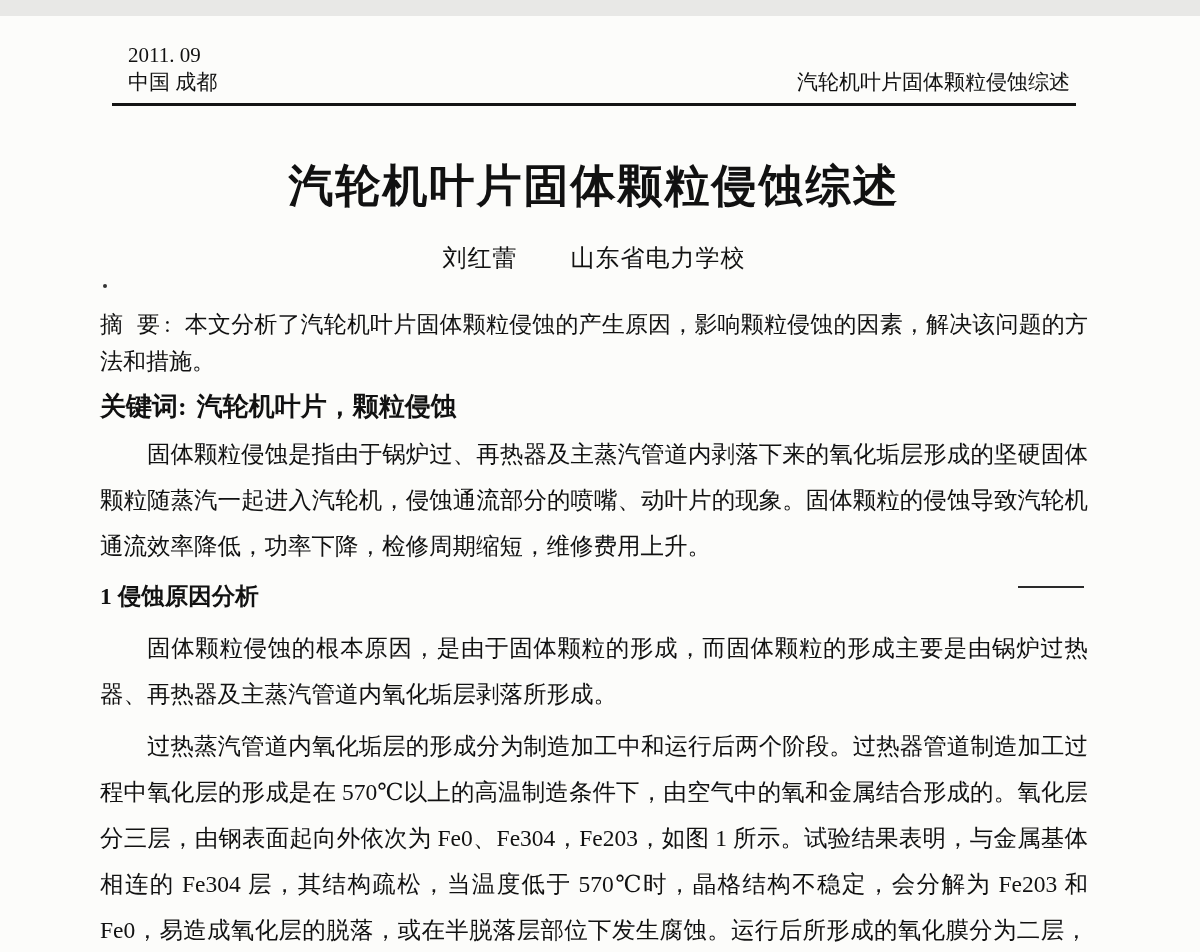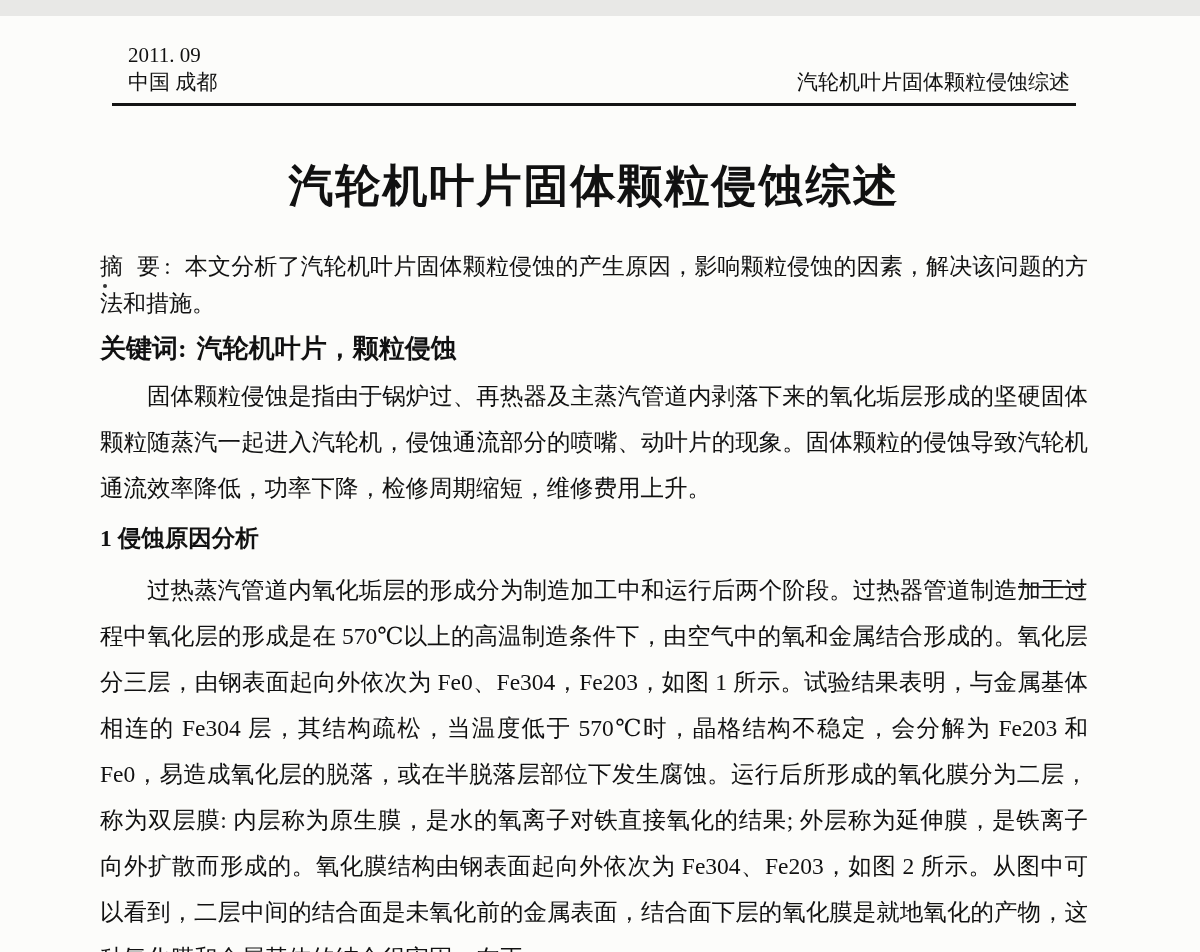--- a/index.html
+++ b/index.html
@@ -120,31 +120,35 @@
       <div>2011. 09</div>
       <div>中国 成都</div>
     </div>
     <div class="header-right">汽轮机叶片固体颗粒侵蚀综述</div>
   </div>
 
   <hr class="header-rule">
 
   <h1 class="paper-title">汽轮机叶片固体颗粒侵蚀综述</h1>
 
+  <div class="byline">
+    <span class="author-name">刘红蕾</span><span>山东省电力学校</span>
+  </div>
 
   <p class="abstract">
     <span class="field-label">摘 要:</span><span>本文分析了汽轮机叶片固体颗粒侵蚀的产生原因，影响颗粒侵蚀的因素，解决该问题的方法和措施。</span>
   </p>
 
   <p class="keywords">
     <span class="field-label">关键词:</span><span>汽轮机叶片，颗粒侵蚀</span>
   </p>
 
   <p class="body-para">固体颗粒侵蚀是指由于锅炉过、再热器及主蒸汽管道内剥落下来的氧化垢层形成的坚硬固体颗粒随蒸汽一起进入汽轮机，侵蚀通流部分的喷嘴、动叶片的现象。固体颗粒的侵蚀导致汽轮机通流效率降低，功率下降，检修周期缩短，维修费用上升。</p>
 
   <h2 class="section-heading">1 侵蚀原因分析</h2>
 
+  <p class="body-para">固体颗粒侵蚀的根本原因，是由于固体颗粒的形成，而固体颗粒的形成主要是由锅炉过热器、再热器及主蒸汽管道内氧化垢层剥落所形成。</p>
   <p class="body-para">过热蒸汽管道内氧化垢层的形成分为制造加工中和运行后两个阶段。过热器管道制造加工过程中氧化层的形成是在 570℃以上的高温制造条件下，由空气中的氧和金属结合形成的。氧化层分三层，由钢表面起向外依次为 Fe0、Fe304，Fe203，如图 1 所示。试验结果表明，与金属基体相连的 Fe304 层，其结构疏松，当温度低于 570℃时，晶格结构不稳定，会分解为 Fe203 和 Fe0，易造成氧化层的脱落，或在半脱落层部位下发生腐蚀。运行后所形成的氧化膜分为二层，称为双层膜: 内层称为原生膜，是水的氧离子对铁直接氧化的结果; 外层称为延伸膜，是铁离子向外扩散而形成的。氧化膜结构由钢表面起向外依次为 Fe304、Fe203，如图 2 所示。从图中可以看到，二层中间的结合面是未氧化前的金属表面，结合面下层的氧化膜是就地氧化的产物，这种氧化膜和金属基体的结合很牢固。在正</p>
 
   <div class="artifact-dot"></div>
   <div class="artifact-dash"></div>
 
 </div>
 
 </body></html>

